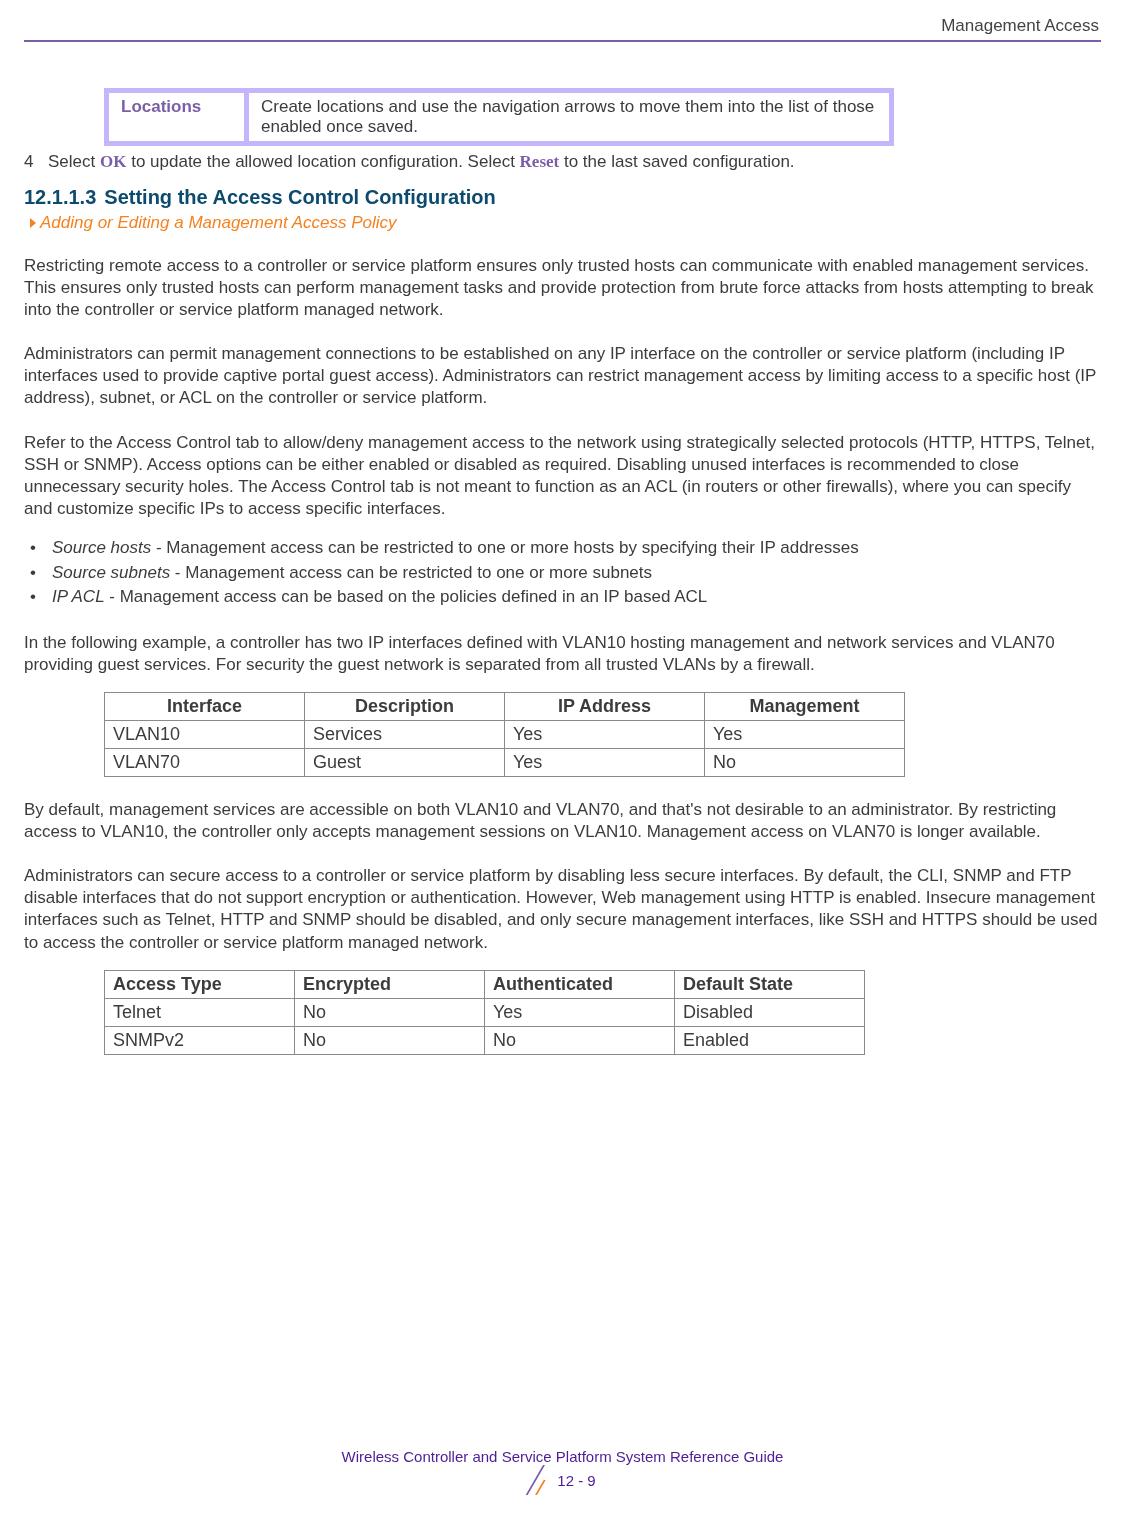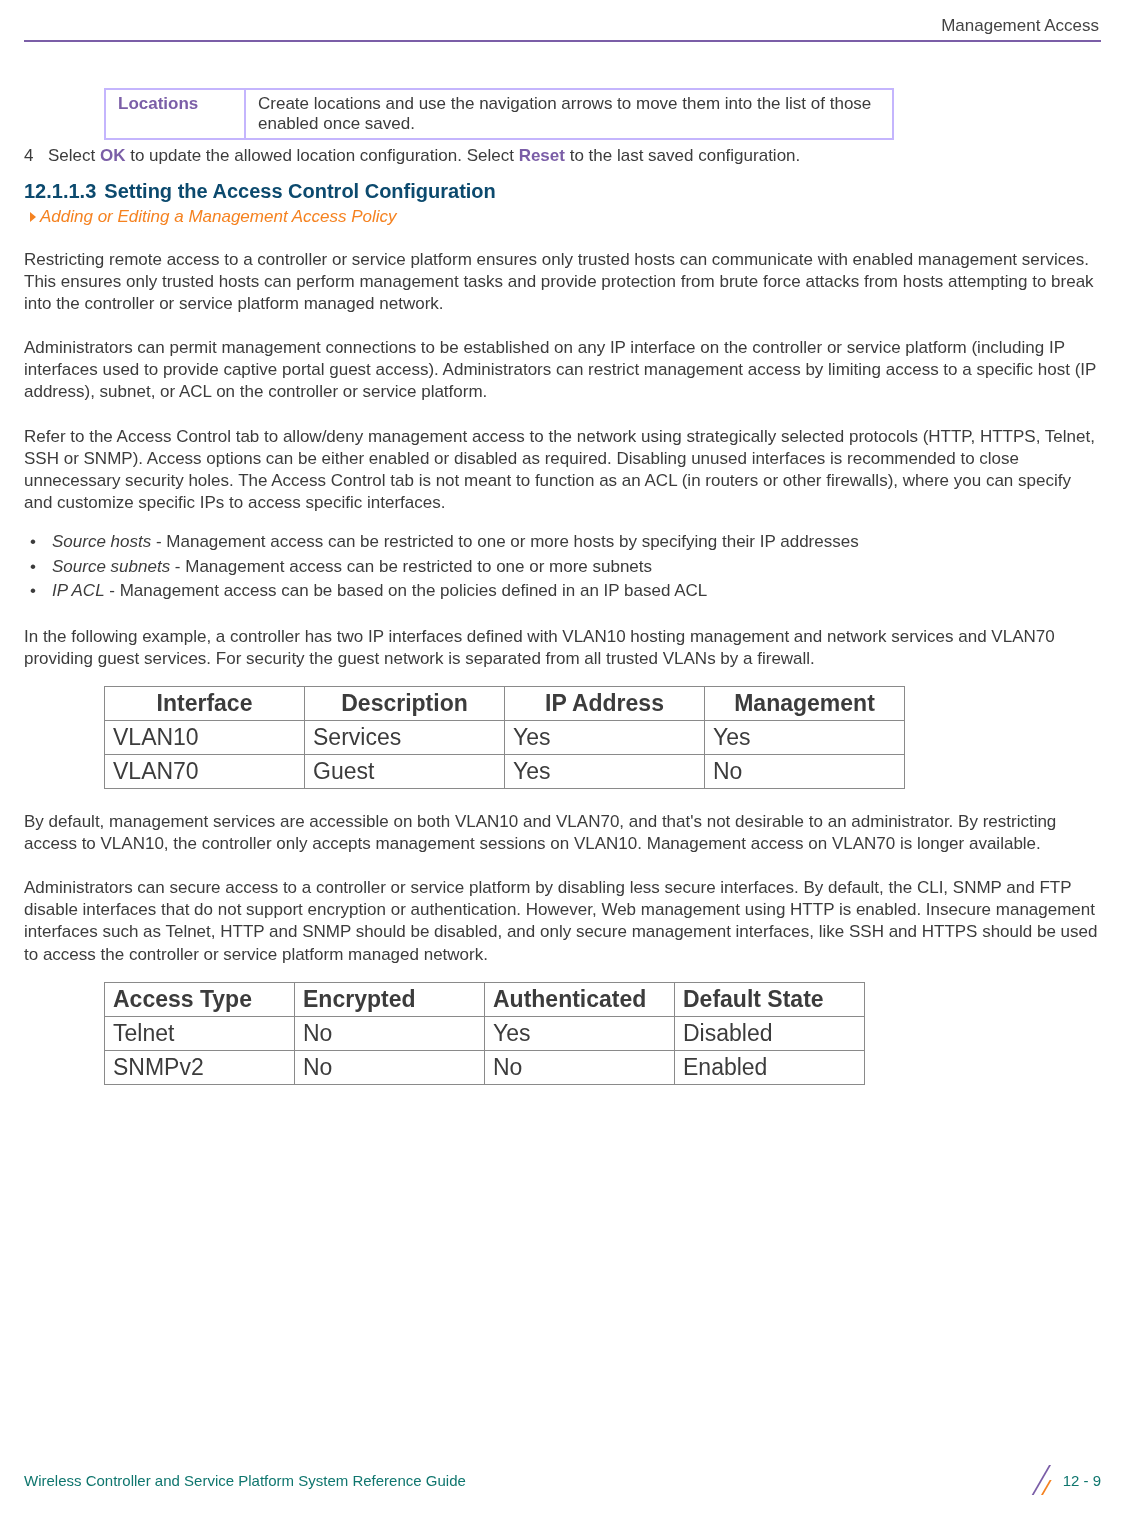--- a/index.html
+++ b/index.html
@@ -27,41 +27,41 @@
     border-top: 2px solid #7B5EA7;
     margin-bottom: 46px;
   }
   .loc-table {
     border-collapse: collapse;
     width: 790px;
     margin: 0 0 6px 80px;
     font-size: 17px;
   }
   .loc-table td {
-    border: 2px solid #c4b5fd;
+    border: 5px solid #c4b5fd;
     padding: 4px 12px;
     vertical-align: top;
     font-weight: 300;
   }
   .loc-table .label-cell {
     width: 140px;
     color: #7B5EA7;
     font-weight: bold;
   }
   .step-line {
     font-size: 17px;
     font-weight: 300;
     margin-bottom: 14px;
     display: flex;
   }
   .step-num {
     width: 24px;
     flex-shrink: 0;
   }
-  .bold-purple { color: #7B5EA7; font-weight: bold; }
+  .bold-purple { color: #7B5EA7; font-weight: bold; font-family: Liberation Serif, serif; }
   .heading-blue {
     color: #0c4a6e;
     font-weight: bold;
     font-size: 20px;
     margin-bottom: 4px;
   }
   .heading-num { margin-right: 8px; }
   .breadcrumb {
     display: flex;
     align-items: center;
@@ -104,21 +104,21 @@
   .bullets li::before {
     content: "•";
     position: absolute;
     left: 2px;
     top: 0;
   }
   .ital { font-style: italic; }
   .data-table {
     border-collapse: collapse;
     margin: 0 0 12px 80px;
-    font-size: 23px;
+    font-size: 18px;
     padding-left: 32px;
   }
   .data-table th, .data-table td {
     border: 1px solid #8a8a8a;
     padding: 3px 8px;
     text-align: left;
     font-weight: 300;
   }
   .data-table th {
     font-weight: bold;
@@ -129,22 +129,23 @@
   .data-table.t2 th { text-align: left; }
   .footer {
     position: absolute;
     bottom: 22px;
     left: 24px;
     right: 24px;
     display: flex;
     justify-content: space-between;
     align-items: center;
     font-size: 15px;
-    color: #0f766e;
-    font-weight: 300;
+    color: #4c1d95;
+    font-weight: 300;
+    flex-direction: column;
   }
   .footer-right {
     display: flex;
     align-items: center;
     gap: 2px;
   }
   .footer-slash {
     position: relative;
     width: 26px;
     height: 30px;

